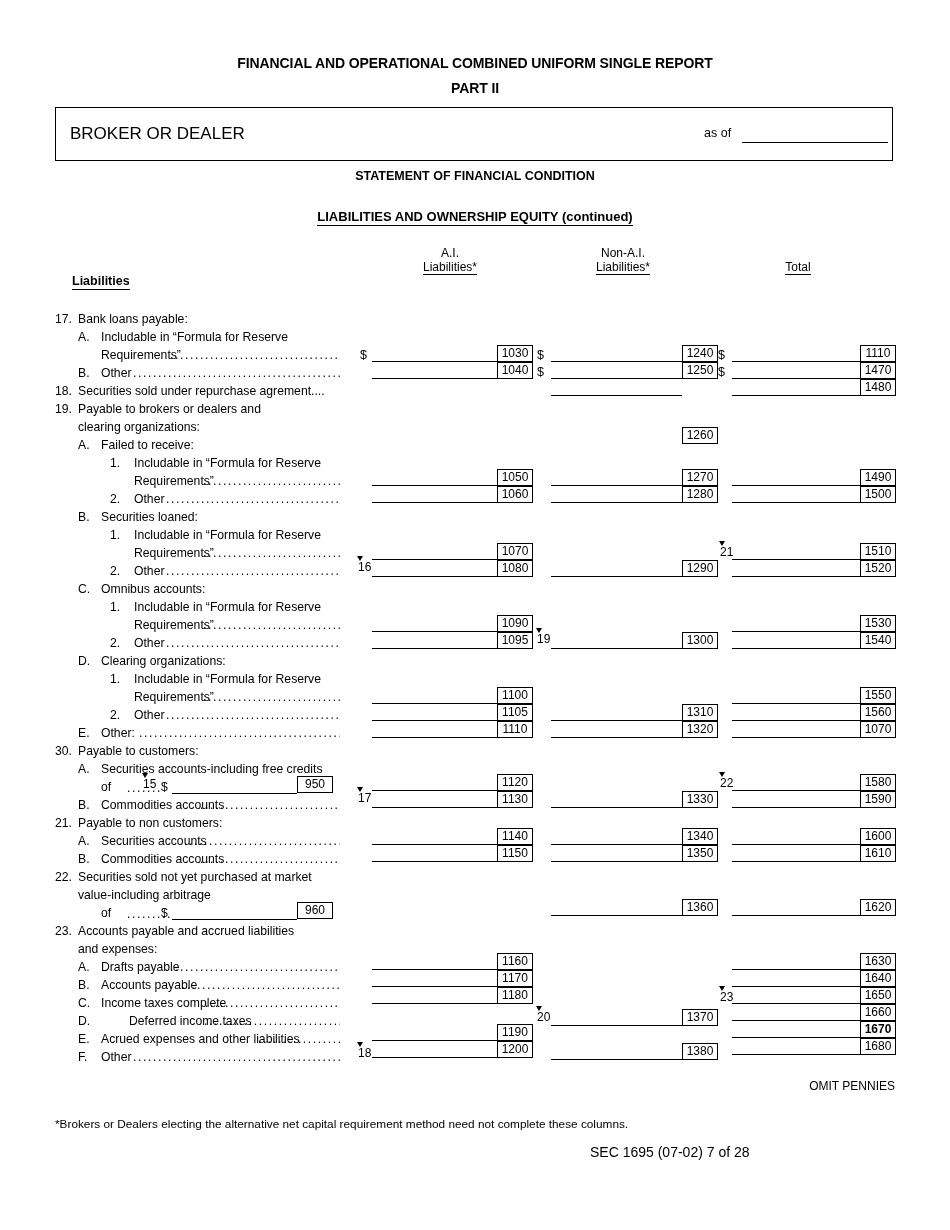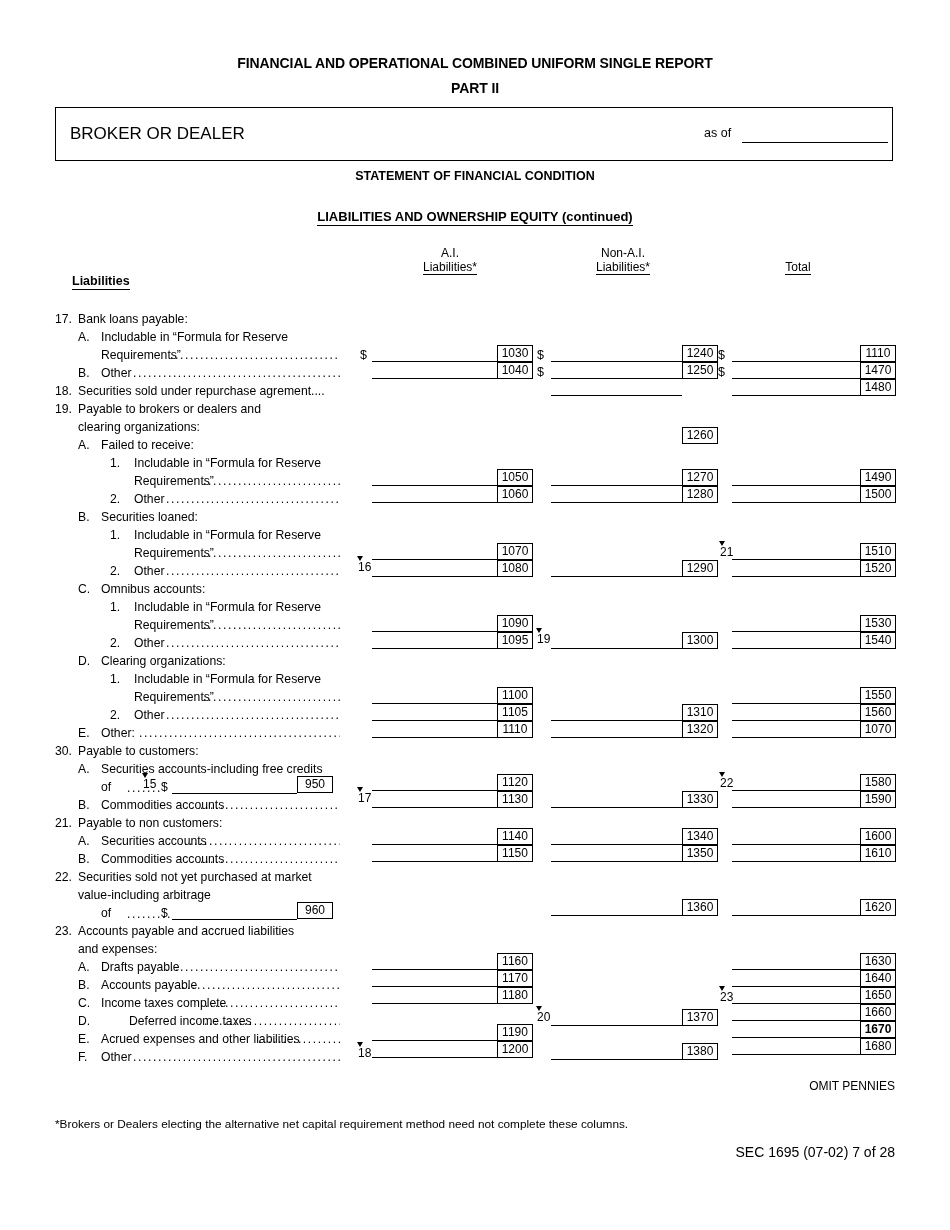--- a/index.html
+++ b/index.html
@@ -164,21 +164,20 @@
   }
   .starnote {
     position: absolute;
     left: 55px; top: 1117px;
     font-size: 11.8px;
   }
   .secid {
     position: absolute;
     left: 590px; top: 1144px;
     width: 305px;
-    text-align: right;
     font-size: 14px;
   }
 </style>
 </head>
 <body>
 
 <div id="page">
 
   <div class="title1">FINANCIAL AND OPERATIONAL COMBINED UNIFORM SINGLE REPORT</div>
   <div class="title2">PART II</div>

